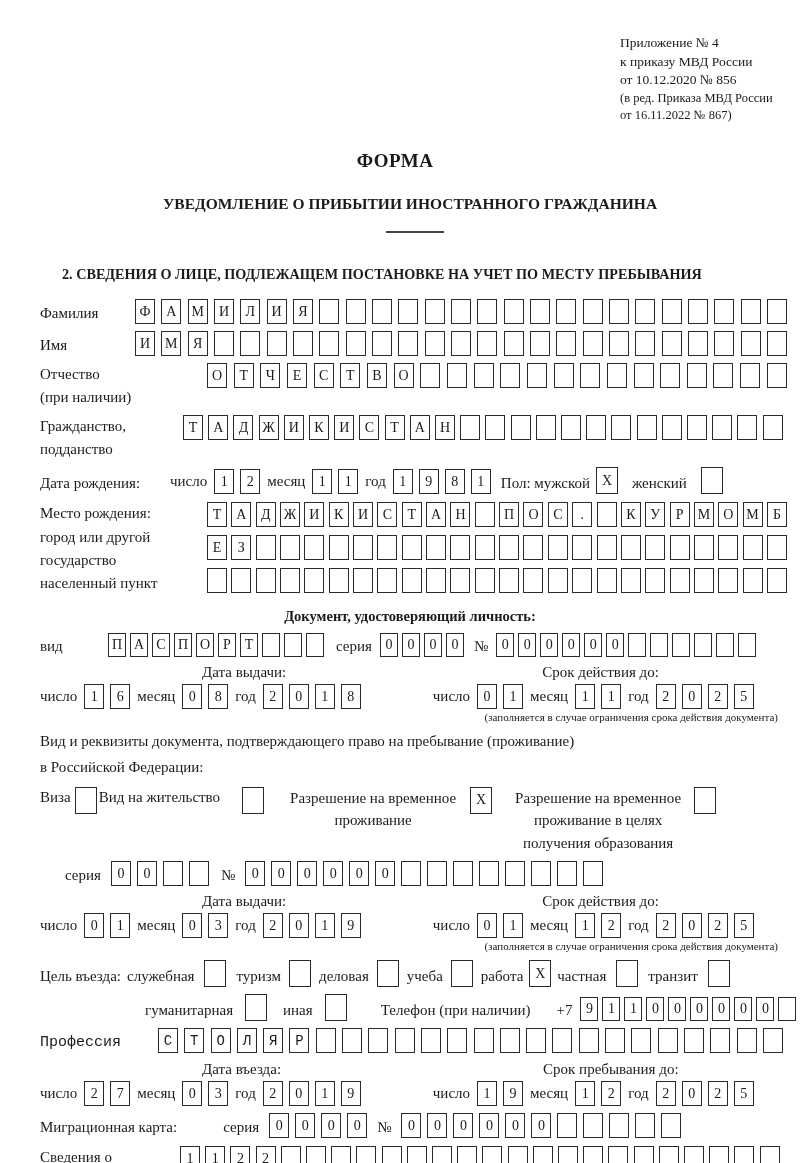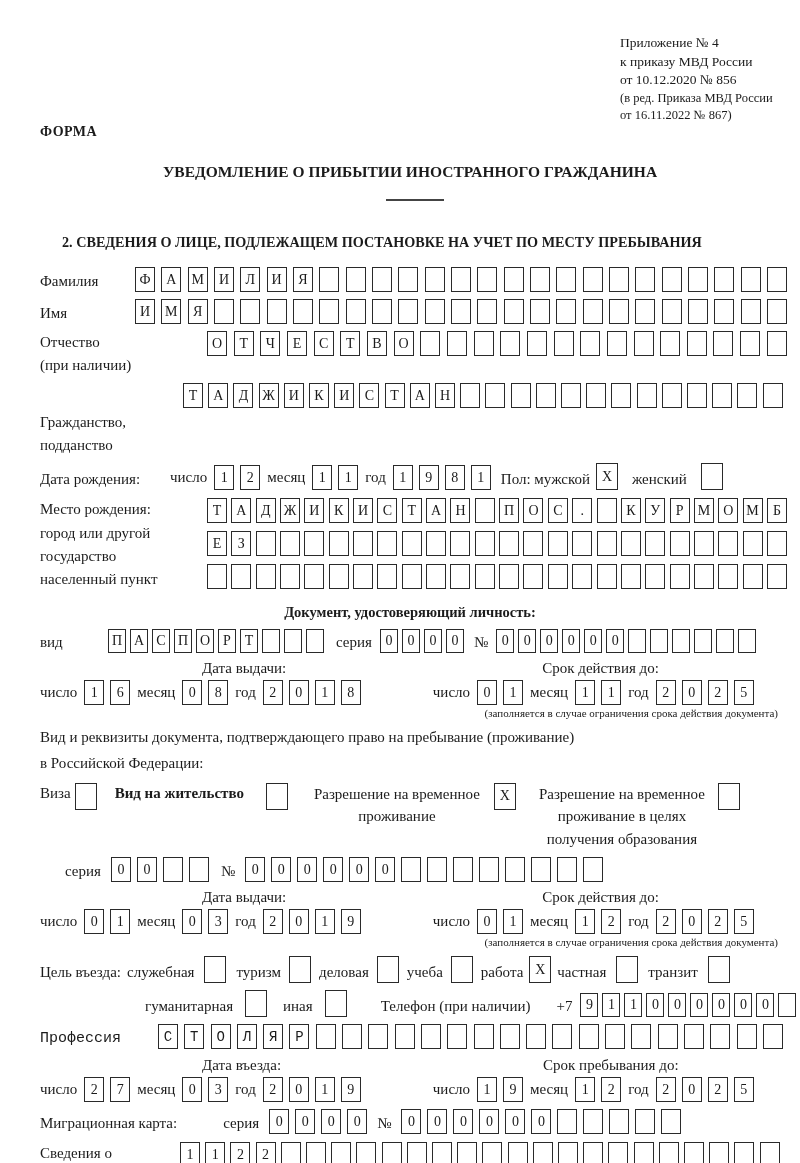--- a/index.html
+++ b/index.html
@@ -10,31 +10,31 @@
     height: 1163px;
     background: #ffffff;
     color: #1b1b1b;
     font-family: "Liberation Serif", "DejaVu Serif", serif;
     font-size: 15px;
     padding: 34px 20px 20px 40px;
     overflow: hidden;
   }
   .hdr-block { margin-left: 580px; width: 210px; line-height: 1.38; font-size: 13.5px; }
   .hdr-block .hdr-sub { font-size: 12.5px; }
-  .forma { text-align: left; padding-right: 30px; font-weight: bold; font-size: 14px; letter-spacing: .5px; }
+  .forma { text-align: center; padding-right: 30px; font-weight: bold; font-size: 19px; margin-top: 26px; letter-spacing: .5px; }
   .title { text-align: center; font-weight: bold; font-size: 15.5px; line-height: 1.55; margin-top: 20px; }
   .title .uline { display:inline-block; width: 58px; border-bottom: 2px solid #444; height: 12px; margin-left: 10px; }
   .sec-heading { font-weight: bold; font-size: 14.2px; margin-top: 26px; margin-bottom: 16px; padding-left: 22px; }
 
   .frow { display: flex; align-items: flex-start; margin-bottom: 7px; }
   .vcenter { align-items: flex-end; }
   .lbl { line-height: 1.45; flex: none; }
   .lblcol { flex: none; line-height: 1.5; }
   .lw95 { width: 95px; } .lw118 { width: 118px; } .lw140 { width: 140px; }
-  .lw143 { width: 143px; margin-top: 28px; } .lw167 { width: 167px; }
+  .lw143 { width: 143px; } .lw167 { width: 167px; }
 
   .cellrow { display: flex; gap: 6px; flex: none; }
   .cell {
     flex: none;
     width: 20px; height: 25px;
     border: 1.6px solid #2a2a2a;
     display: inline-flex; align-items: center; justify-content: center;
     font-size: 14px; background:#fff;
   }
   .spread { justify-content: space-between; gap: 0; }
@@ -409,21 +409,21 @@
   <div class="dnote">(заполняется в случае ограничения срока действия документа)</div>
 
   <div class="plain">Вид и реквизиты документа, подтверждающего право на пребывание (проживание)</div>
   <div class="plain" style="margin-top:4px;margin-bottom:8px;">в Российской Федерации:</div>
 
   <div class="frow">
     <span class="lbl">Виза</span>
     <div class="cellrow chk" style="margin-left:4px;">
         <span class="cell"></span>
       </div>
-    <span class="lbl" style="margin-left:18px;font-weight:bold;">Вид на жительство</span>
+    <span class="lbl" style="margin-left:2px;">Вид на жительство</span>
     <div class="cellrow chk" style="margin-left:22px;">
         <span class="cell"></span>
       </div>
     <div class="opt-label-multi" style="margin-left:20px;width:178px;">
       <div>Разрешение на временное</div>
       <div>проживание</div>
     </div>
     <div class="cellrow chk" style="margin-left:8px;">
         <span class="cell">X</span>
       </div>

